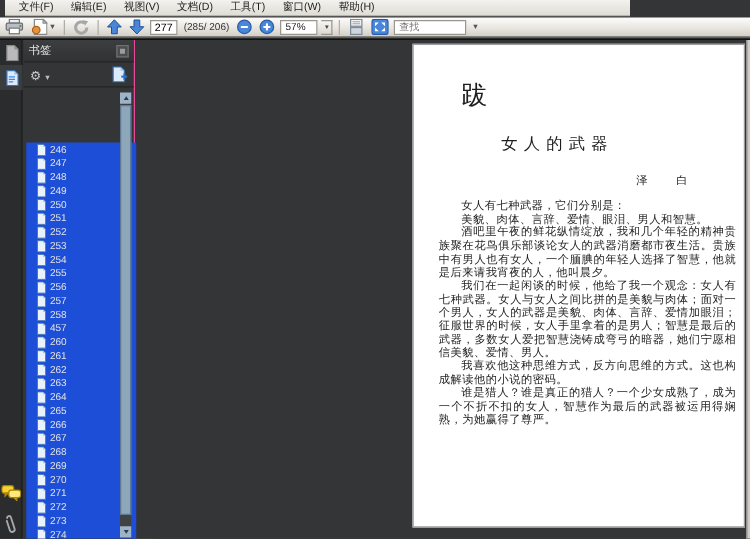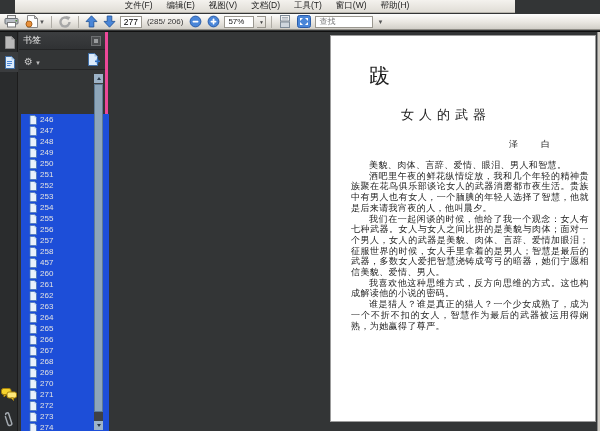--- a/index.html
+++ b/index.html
@@ -4,25 +4,25 @@
 <style>
   * { margin:0; padding:0; box-sizing:border-box; }
   html,body { background:#6b6b6b; }
   #app{
     position:relative; width:600px; height:431px; overflow:hidden;
     font-family:"Liberation Sans","DejaVu Sans",sans-serif;
     background:#333536;
   }
   
   .menubar{
-    position:absolute; left:15px; top:0; width:500px; height:13px;
+    position:absolute; left:4px; top:0; width:500px; height:13px;
     background:linear-gradient(#f4f2ee,#e0ddd6);
     border-bottom:1px solid #b7b4ac;
     display:flex; align-items:center; padding-left:4px;
-    font-size:8.5px; color:#1d1d1d;justify-content:center;
+    font-size:8.5px; color:#1d1d1d;
   }
   .menu-item{ padding:1px 7px; cursor:default; }
   
   .toolbar{
     position:absolute; left:0; top:14px; width:600px; height:16px;
     background:linear-gradient(#fdfdfc,#e9e6e0 55%,#d2cfc8);
     border-bottom:1px solid #8f8c85;
     display:flex; align-items:center; padding-left:3px; gap:3px;
     font-size:8.5px; color:#222;
   }
@@ -49,21 +49,21 @@
   .tabstrip{
     position:absolute; left:0; top:0; width:18px; height:400px;
     background:#2a2c2d; border-right:1px solid #1c1c1c;
   }
   .tab-tile{ width:18px; height:20px; display:flex; align-items:center; justify-content:center; }
   .tab-tile.active{ background:#3a3c3e; }
   .strip-bottom{ position:absolute; left:0; bottom:4px; width:18px; display:flex; flex-direction:column; align-items:center; gap:10px; }
   
   .panel{
     position:absolute; left:19px; top:0; width:89px; height:400px;
-    background:#333536; border-right:3px solid #ec4899;
+    background:#333536; border-right:1px solid #ec4899;
   }
   .panel-header{
     height:18px; display:flex; align-items:center; justify-content:space-between;
     padding:0 4px; color:#e8e8e8; font-size:9px;
     background:linear-gradient(#3c3e40,#303234); border-bottom:1px solid #232425;
   }
   .panel-opt{
     width:10px; height:10px; border:1px solid #6d6f71; background:#4b4d4f;
     display:flex; align-items:center; justify-content:center;
   }
@@ -519,20 +519,21 @@
           </div>
       </div>
     </div>
 
     <div class="canvas">
       <div class="doc-page">
         <div class="doc-title">跋</div>
         <div class="doc-subtitle">女人的武器</div>
         <div class="doc-author">泽　白</div>
         <div class="doc-body">
+            <p>女人有七种武器，它们分别是：</p>
             <p>美貌、肉体、言辞、爱情、眼泪、男人和智慧。</p>
             <p>酒吧里午夜的鲜花纵情绽放，我和几个年轻的精神贵族聚在花鸟俱乐部谈论女人的武器消磨都市夜生活。贵族中有男人也有女人，一个腼腆的年轻人选择了智慧，他就是后来请我宵夜的人，他叫晨夕。</p>
             <p>我们在一起闲谈的时候，他给了我一个观念：女人有七种武器。女人与女人之间比拼的是美貌与肉体；面对一个男人，女人的武器是美貌、肉体、言辞、爱情加眼泪；征服世界的时候，女人手里拿着的是男人；智慧是最后的武器，多数女人爱把智慧浇铸成弯弓的暗器，她们宁愿相信美貌、爱情、男人。</p>
             <p>我喜欢他这种思维方式，反方向思维的方式。这也构成解读他的小说的密码。</p>
             <p>谁是猎人？谁是真正的猎人？一个少女成熟了，成为一个不折不扣的女人，智慧作为最后的武器被运用得娴熟，为她赢得了尊严。</p>
           </div>
       </div>
     </div>
     <div class="win-edge"></div>
   </div>

